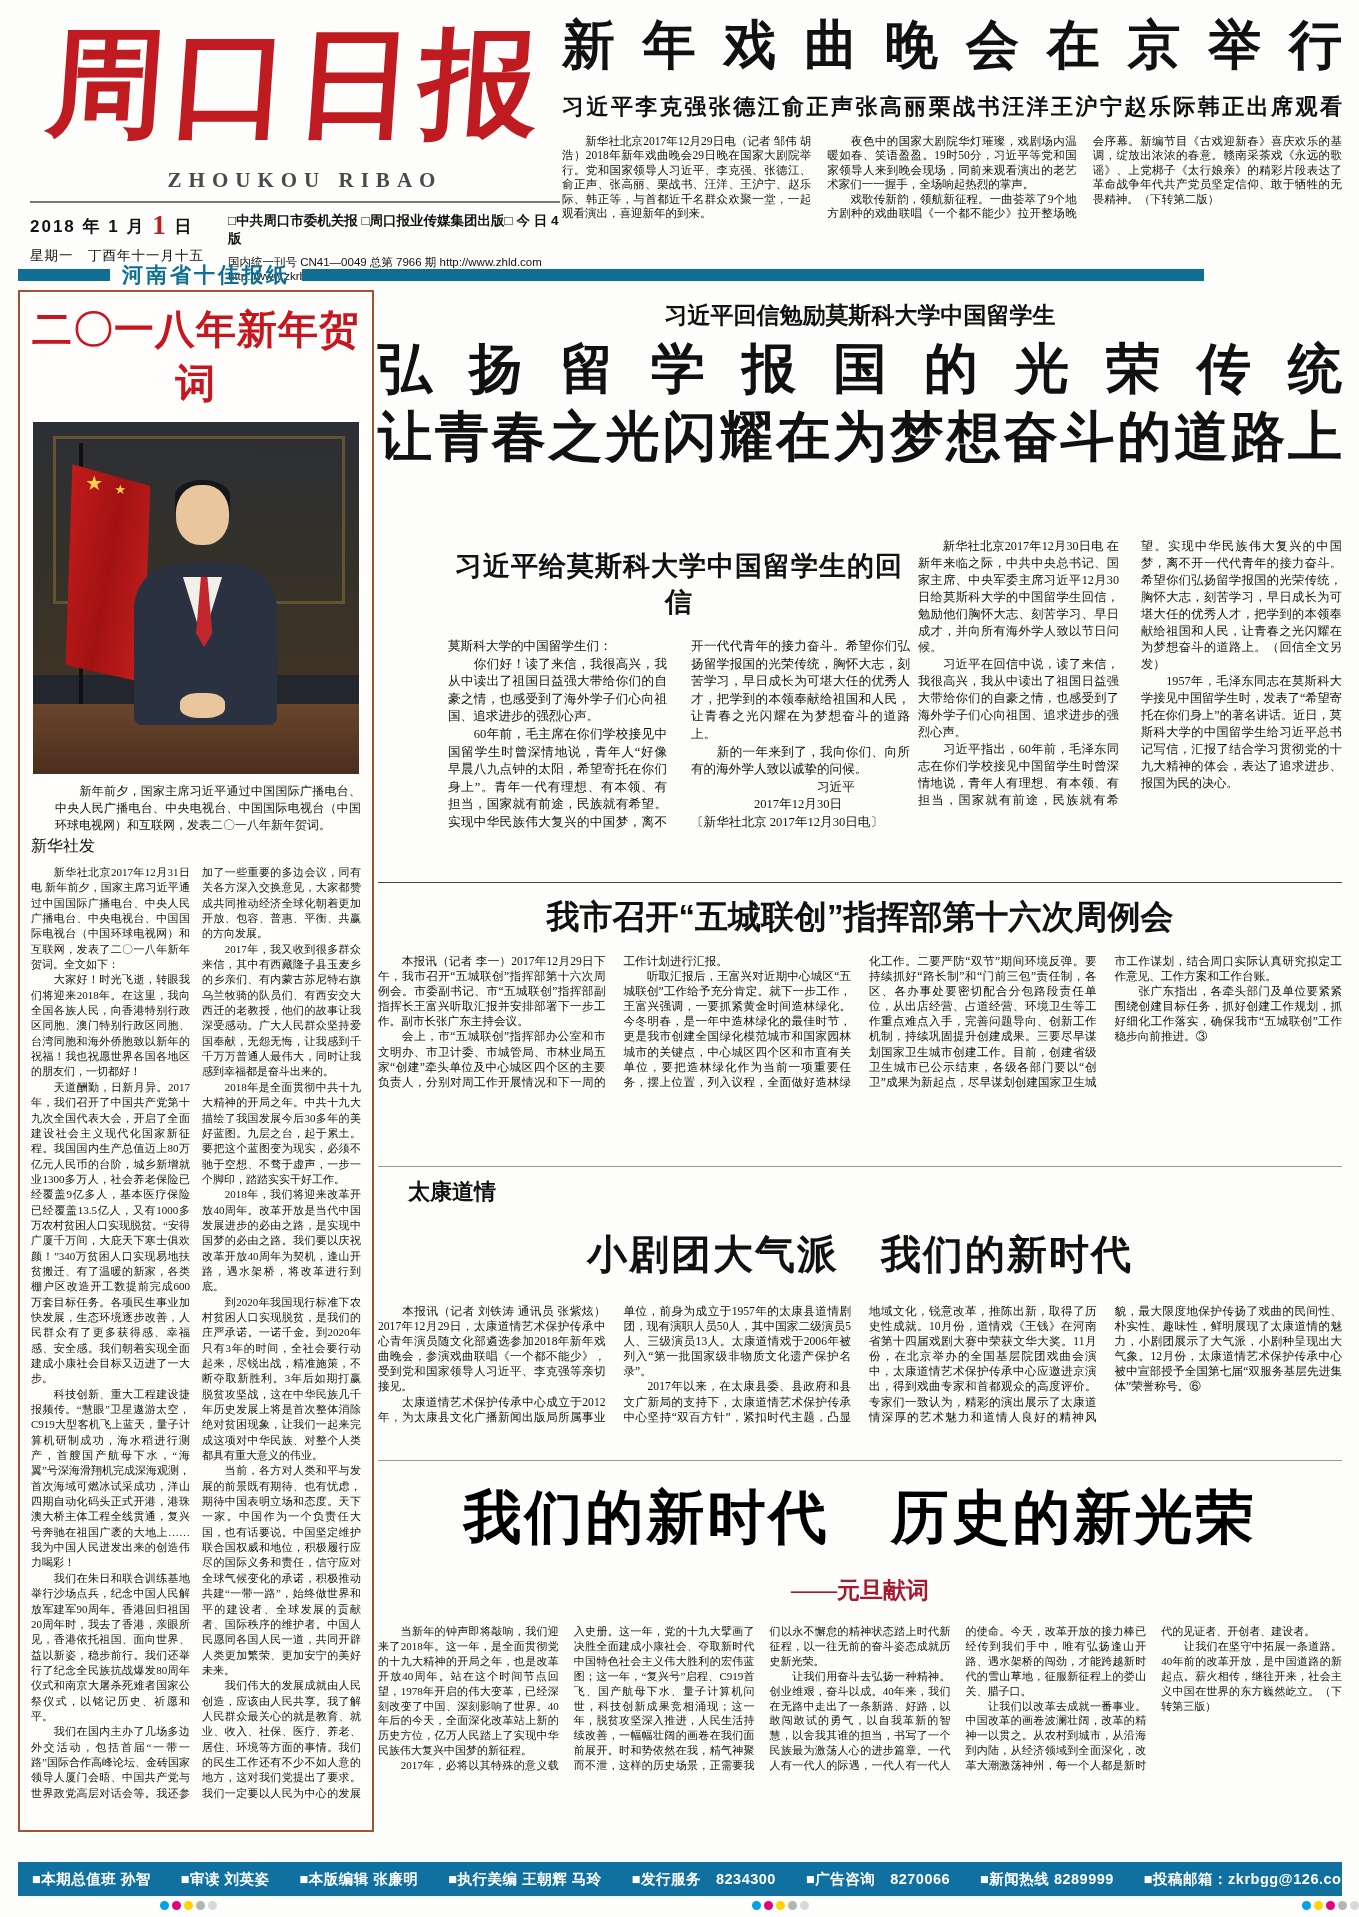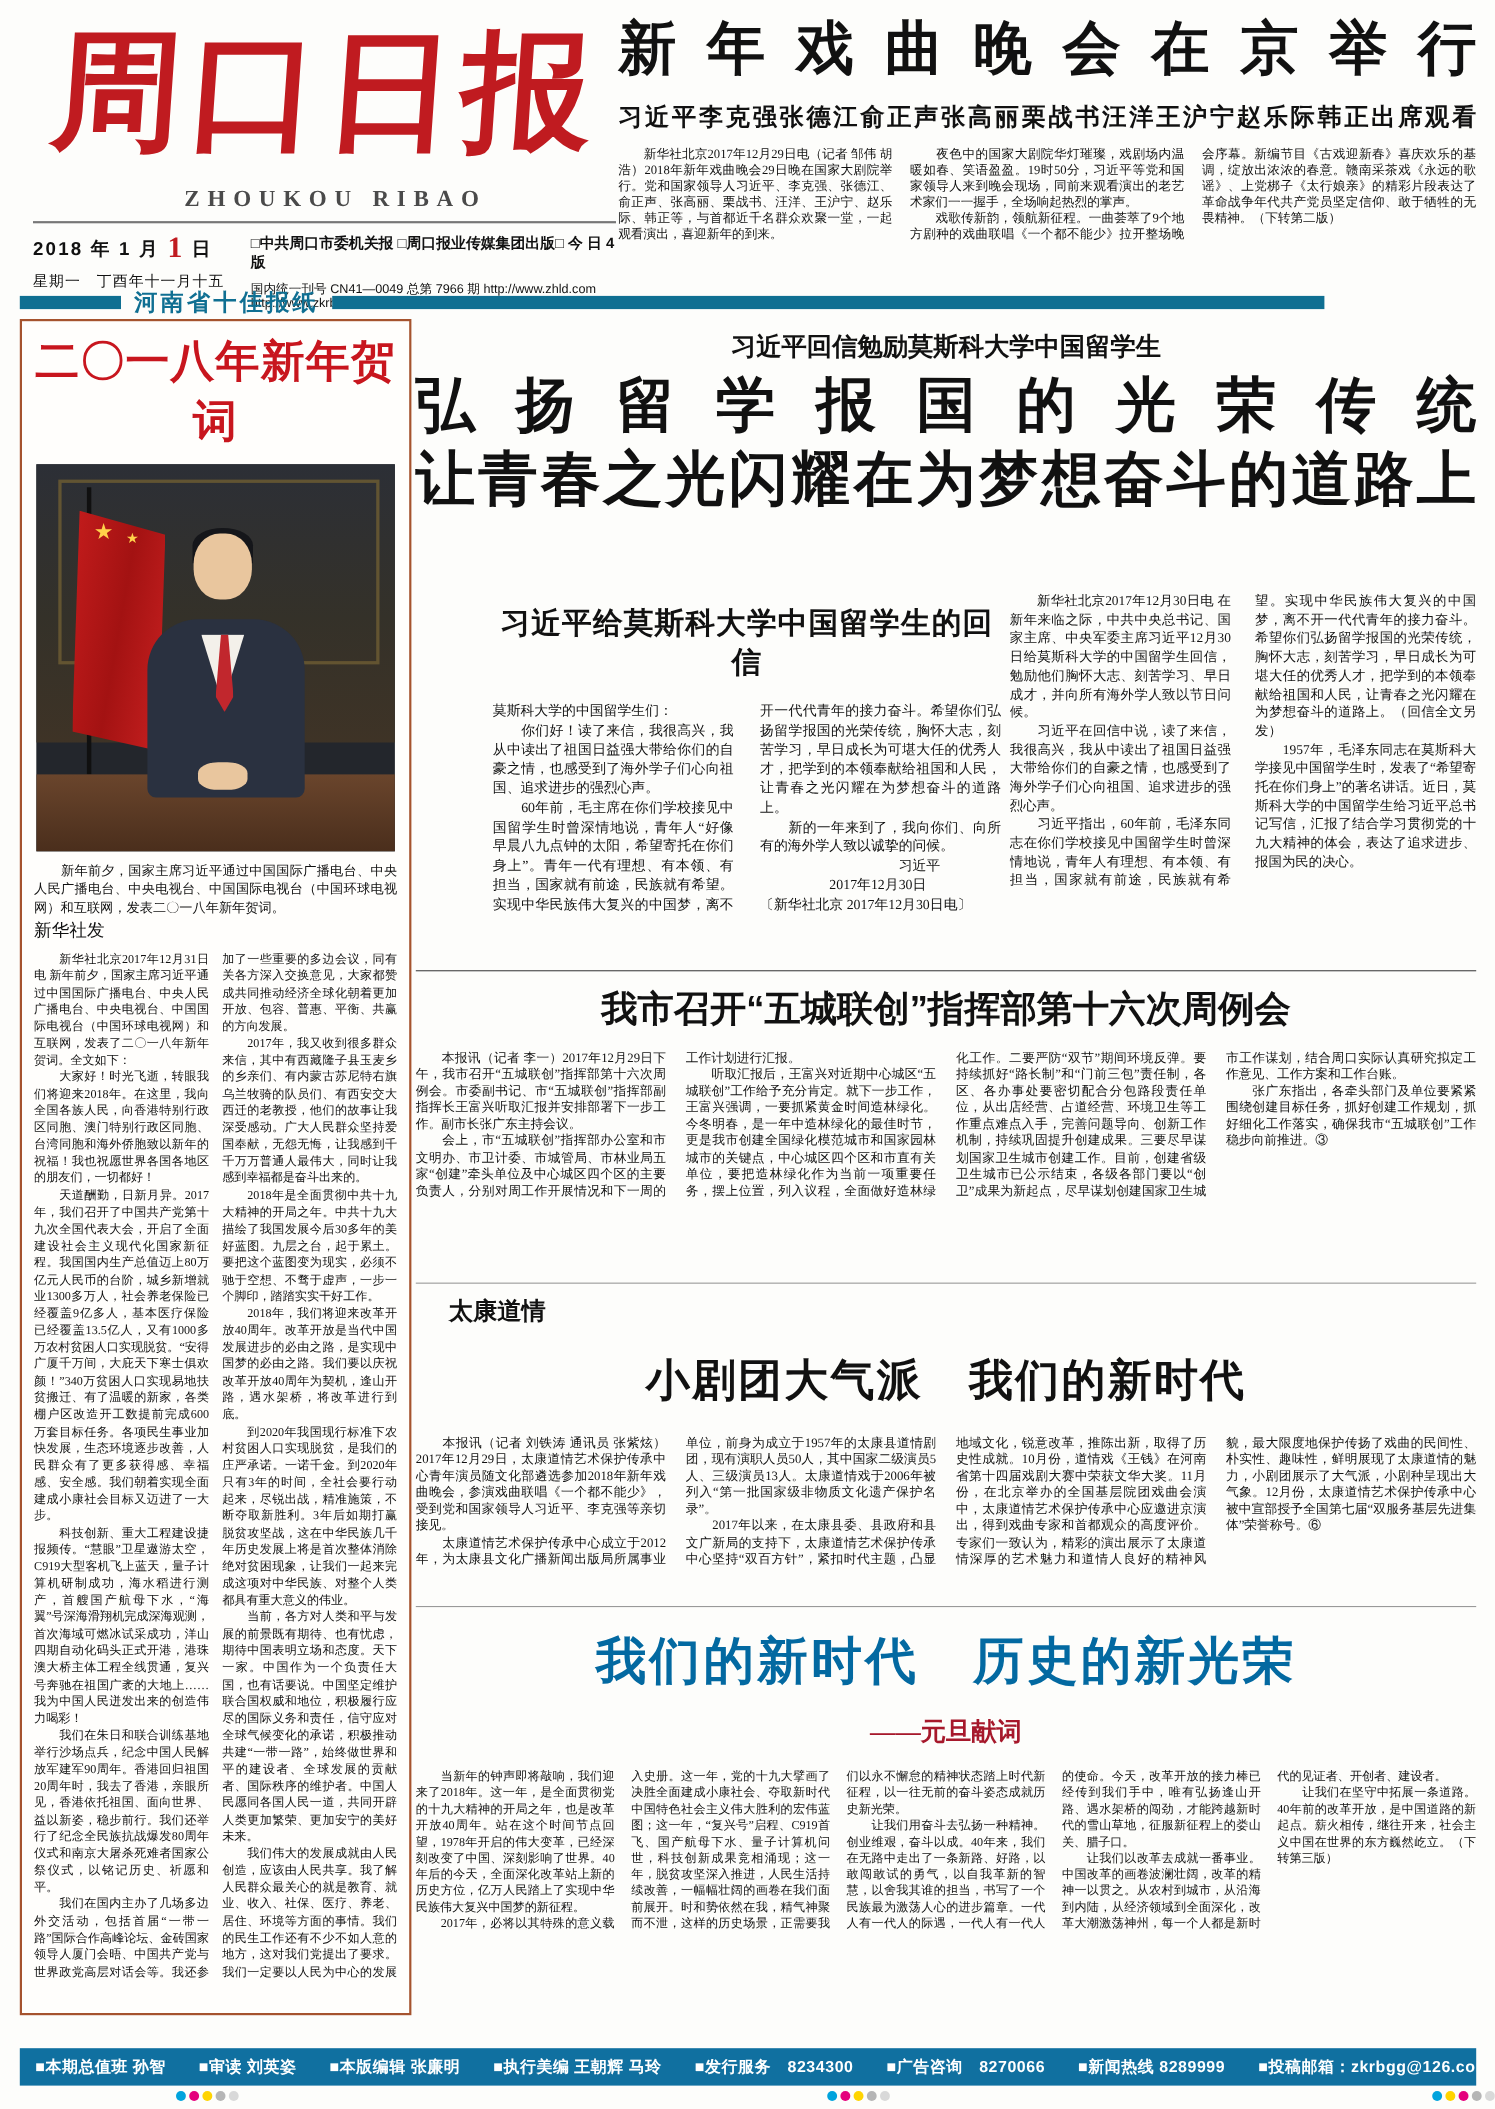--- a/index.html
+++ b/index.html
@@ -52,21 +52,21 @@
   .ph-body{position:absolute;left:31%;bottom:14%;width:44%;height:46%;background:#2a3140;
            border-radius:46px 46px 8px 8px;}
   .ph-shirt{position:absolute;left:46%;bottom:38%;width:12%;height:18%;background:#f3f0ea;
             clip-path:polygon(0 0,100% 0,50% 100%);}
   .ph-tie{position:absolute;left:50%;bottom:36%;width:5%;height:20%;background:#c1272d;
           clip-path:polygon(30% 0,70% 0,100% 80%,50% 100%,0 80%);}
   .ph-head{position:absolute;left:44%;top:18%;width:16%;height:17%;background:#e9c69e;border-radius:46%;}
   .ph-hair{position:absolute;left:43.5%;top:16.5%;width:17%;height:9%;background:#15161a;
            border-radius:50% 50% 0 0;}
   .ph-hands{position:absolute;left:45%;bottom:16%;width:14%;height:7%;background:#e9c69e;border-radius:40%;}
-  .caption{margin-top:9px;font-size:12px;line-height:17px;text-align:justify;}
+  .caption{margin-top:9px;font-size:12px;line-height:17px;text-align:justify;margin-left:24px;}
   .credit{text-align:left;font-size:16px;margin-top:2px;}
   .leftbody{margin-top:8px;height:938px;column-count:2;column-gap:12px;font-size:11px;line-height:15.35px;
             text-align:justify;white-space:pre-line;overflow:hidden;}
   
   .kicker{left:378px;top:300px;width:964px;text-align:center;font-weight:bold;font-size:23px;
           font-family:"Liberation Sans",sans-serif;}
   .bigh{left:378px;width:964px;font-weight:bold;font-size:54px;line-height:60px;text-align:justify;
         text-align-last:justify;font-family:"Liberation Sans",sans-serif;}
   .bigh.l1{top:338px;}
   .bigh.l2{top:406px;}
@@ -86,21 +86,21 @@
                  line-height:15.1px;text-align:justify;white-space:pre-line;overflow:hidden;}
   
   .opera{left:378px;top:1166px;width:964px;border-top:1px solid #999;padding-top:10px;}
   .opera .kick{font-weight:bold;font-size:22px;margin-left:30px;font-family:"Liberation Sans",sans-serif;}
   .opera .h1{margin-top:20px;text-align:center;font-weight:bold;font-size:40px;letter-spacing:2px;
              font-family:"Liberation Sans",sans-serif;}
   .opera .body{margin-top:22px;height:158px;column-count:4;column-gap:18px;font-size:11.6px;
                line-height:15.1px;text-align:justify;white-space:pre-line;overflow:hidden;}
   
   .editorial{left:378px;top:1460px;width:964px;border-top:1px solid #999;padding-top:18px;position:absolute;}
-  .editorial .h1{text-align:center;font-weight:bold;font-size:46px;color:#0369a1;letter-spacing:3px;
+  .editorial .h1{text-align:center;font-weight:bold;font-size:58px;color:#000000;letter-spacing:3px;
                  font-family:"Liberation Serif",serif;}
   .editorial .byline{text-align:center;font-weight:bold;font-size:23px;color:#a6182b;margin-top:18px;}
   .editorial .bodywrap{position:relative;margin-top:18px;height:262px;}
   .editorial .body{height:262px;column-count:5;column-gap:15px;font-size:11px;line-height:14.9px;
                    text-align:justify;white-space:pre-line;overflow:hidden;}
   .redbox{position:absolute;right:0;bottom:6px;width:208px;height:54px;background:#c8101c;
           border:1px solid #9b0a12;display:flex;align-items:center;justify-content:center;}
   .redbox span{color:#f7c400;font-weight:bold;font-size:29px;letter-spacing:3px;
                font-family:"Liberation Sans",sans-serif;}
   

